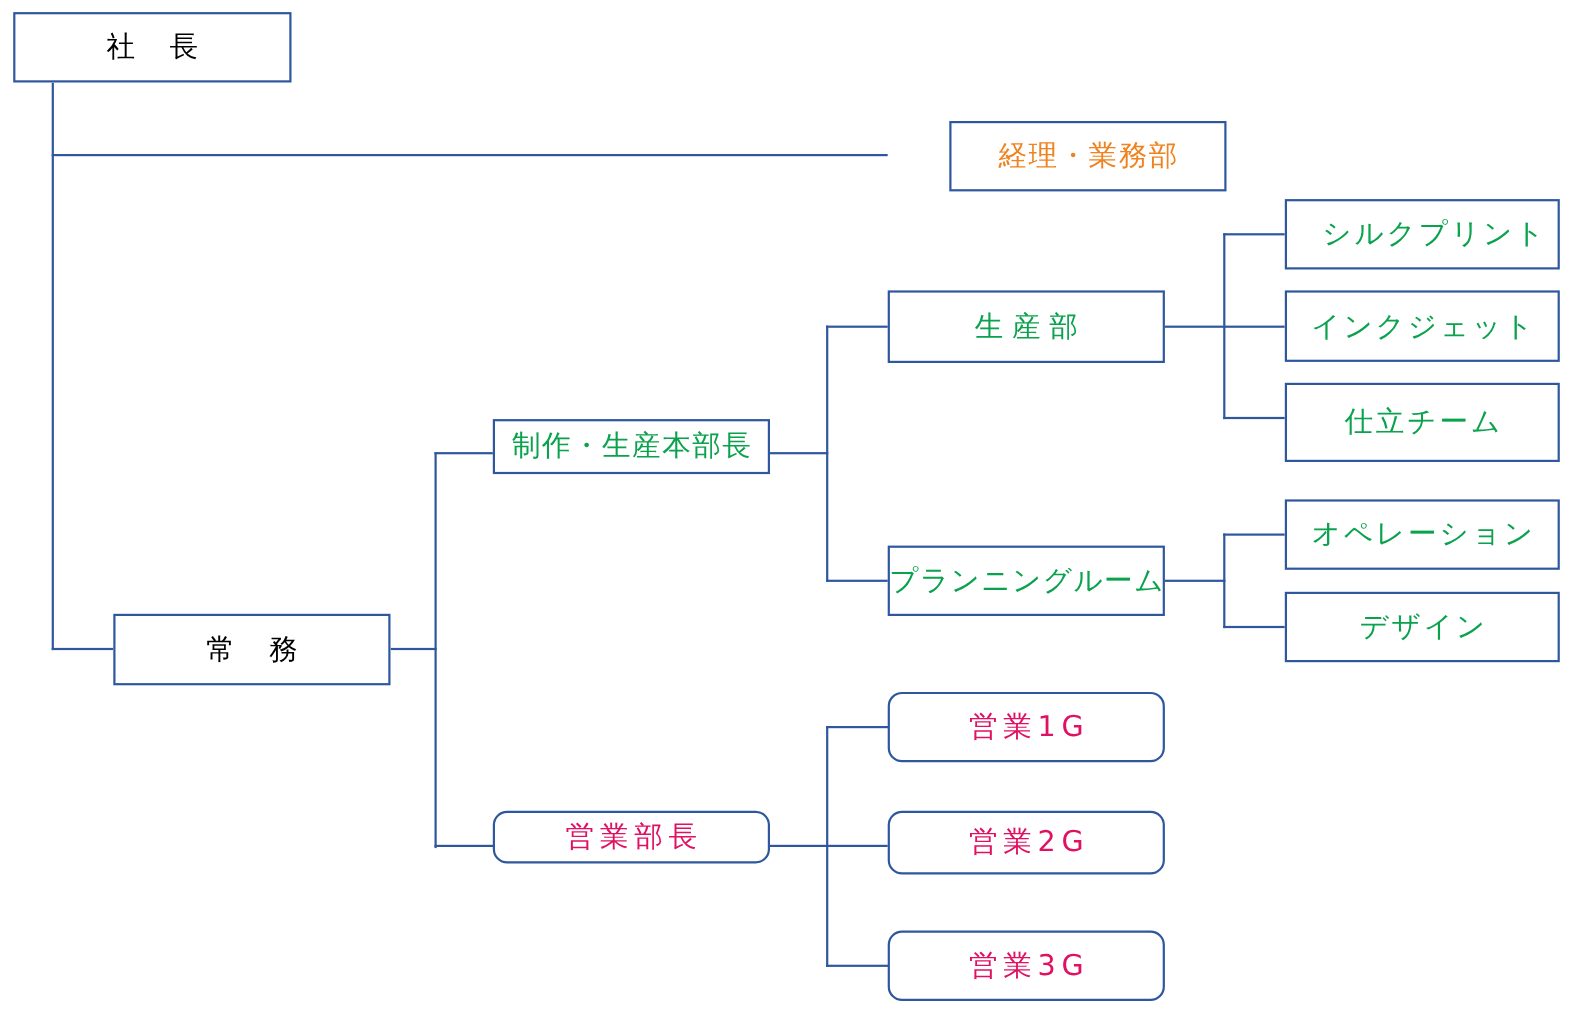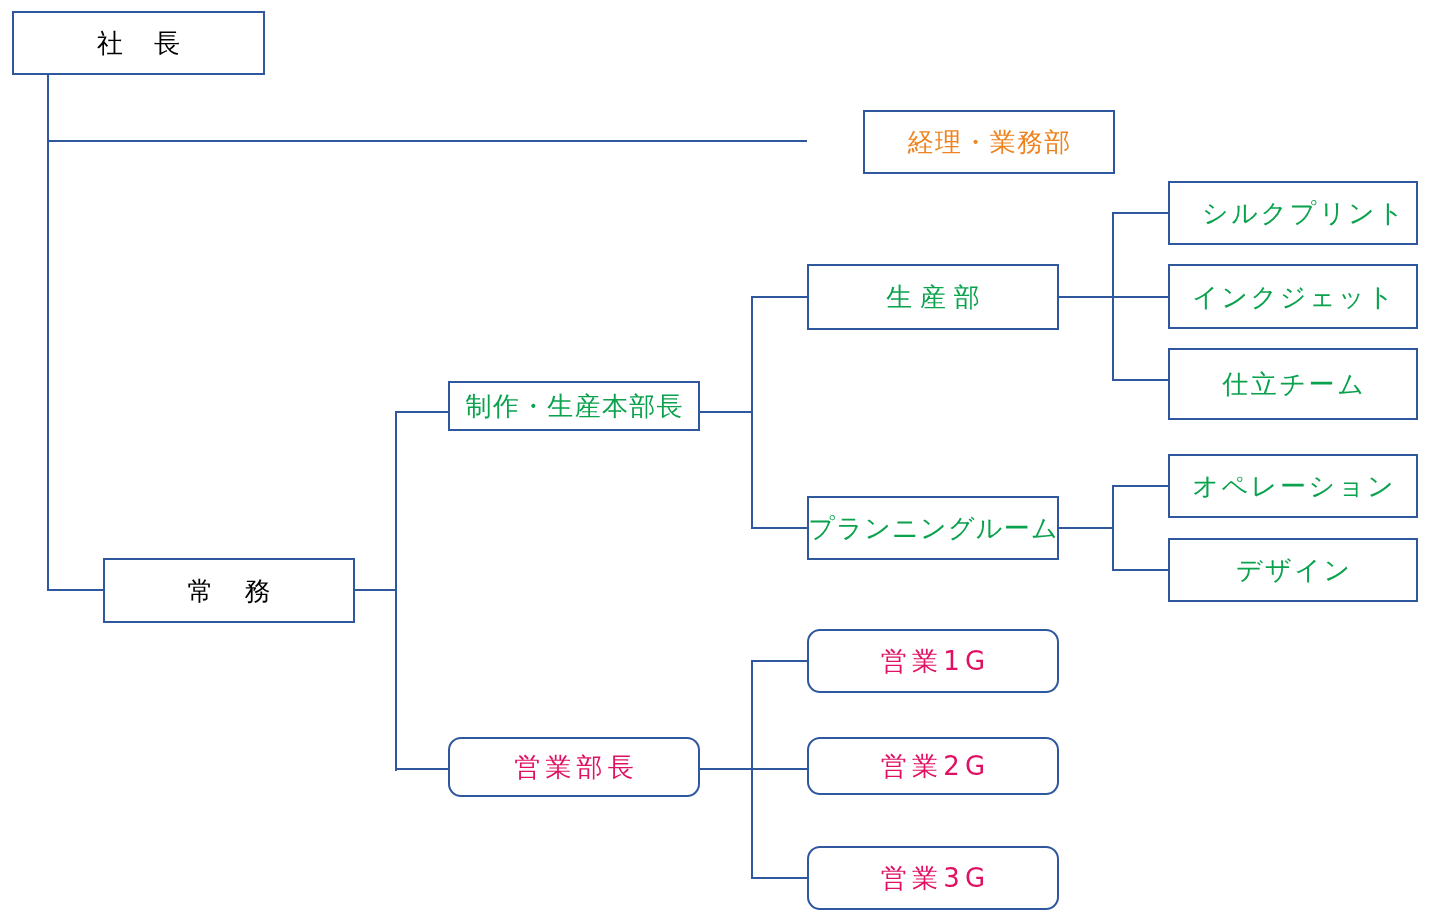--- a/index.html
+++ b/index.html
@@ -38,21 +38,21 @@
   .n-accounting{left:823px; top:110px; width:252px;height:64px;margin-left:40px;}
   .n-production{left:807px; top:264px; width:252px;height:66px;}
   .n-silk      {left:1168px;top:181px; width:250px;height:64px;padding-left:20px;}
   .n-inkjet    {left:1168px;top:264px; width:250px;height:65px;}
   .n-tailoring {left:1168px;top:348px; width:250px;height:72px;}
   .n-hq        {left:448px; top:381px; width:252px;height:50px;}
   .n-planning  {left:807px; top:496px; width:252px;height:64px;}
   .n-operation {left:1168px;top:454px; width:250px;height:64px;}
   .n-design    {left:1168px;top:538px; width:250px;height:64px;}
   .n-managing  {left:103px; top:558px; width:252px;height:65px;}
-  .n-salesmgr  {left:448px; top:737px; width:252px;height:60px;}
+  .n-salesmgr  {left:448px; top:737px; width:252px;height:48px;}
   .n-sales1    {left:807px; top:629px; width:252px;height:64px;}
   .n-sales2    {left:807px; top:737px; width:252px;height:58px;}
   .n-sales3    {left:807px; top:846px; width:252px;height:64px;}
 </style>
 </head>
 <body>
 
 <div id="stage">
 
   <div class="vl" style="left:47px;top:75px;height:516px"></div>

